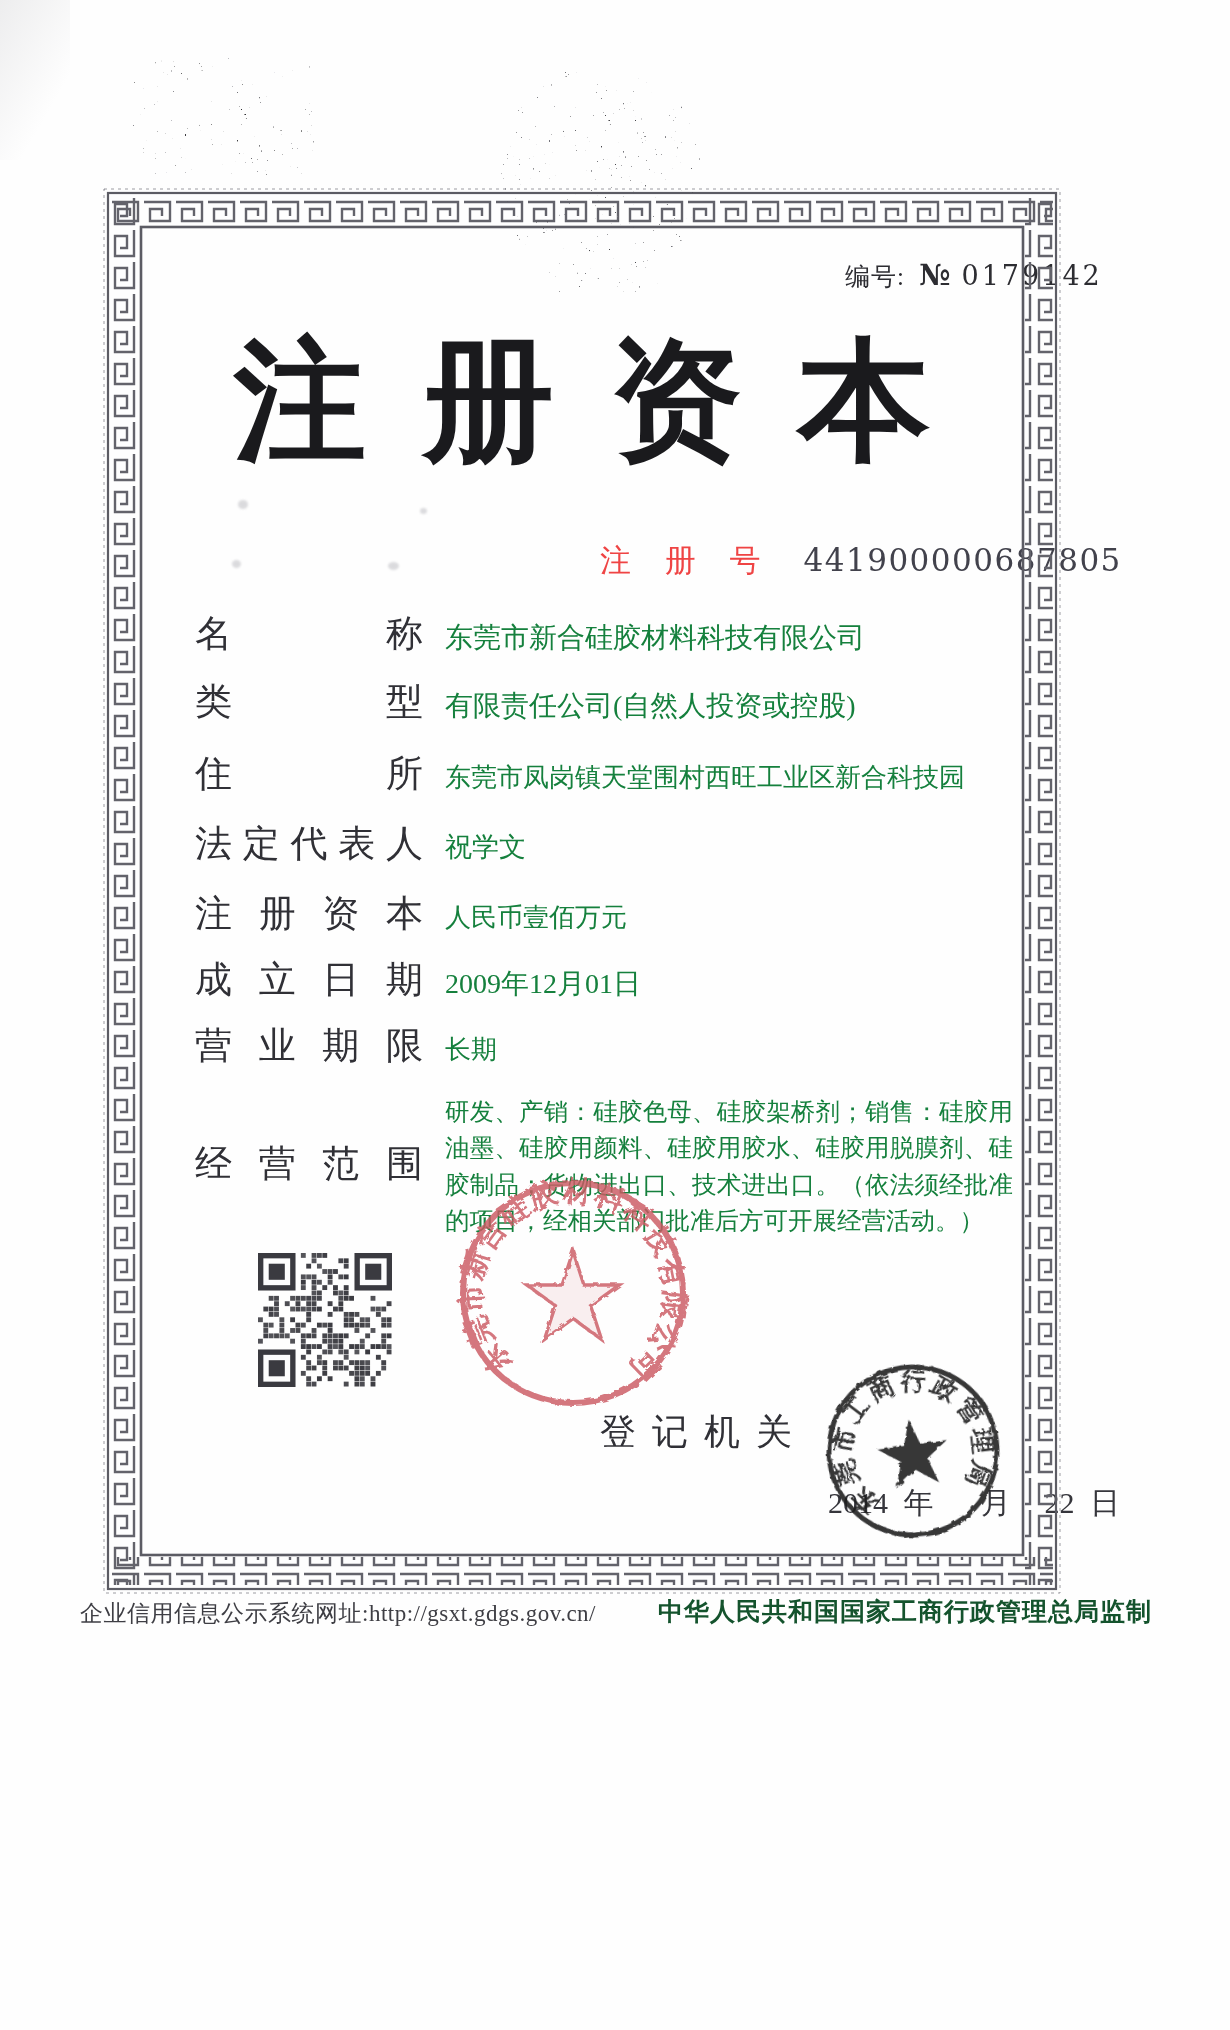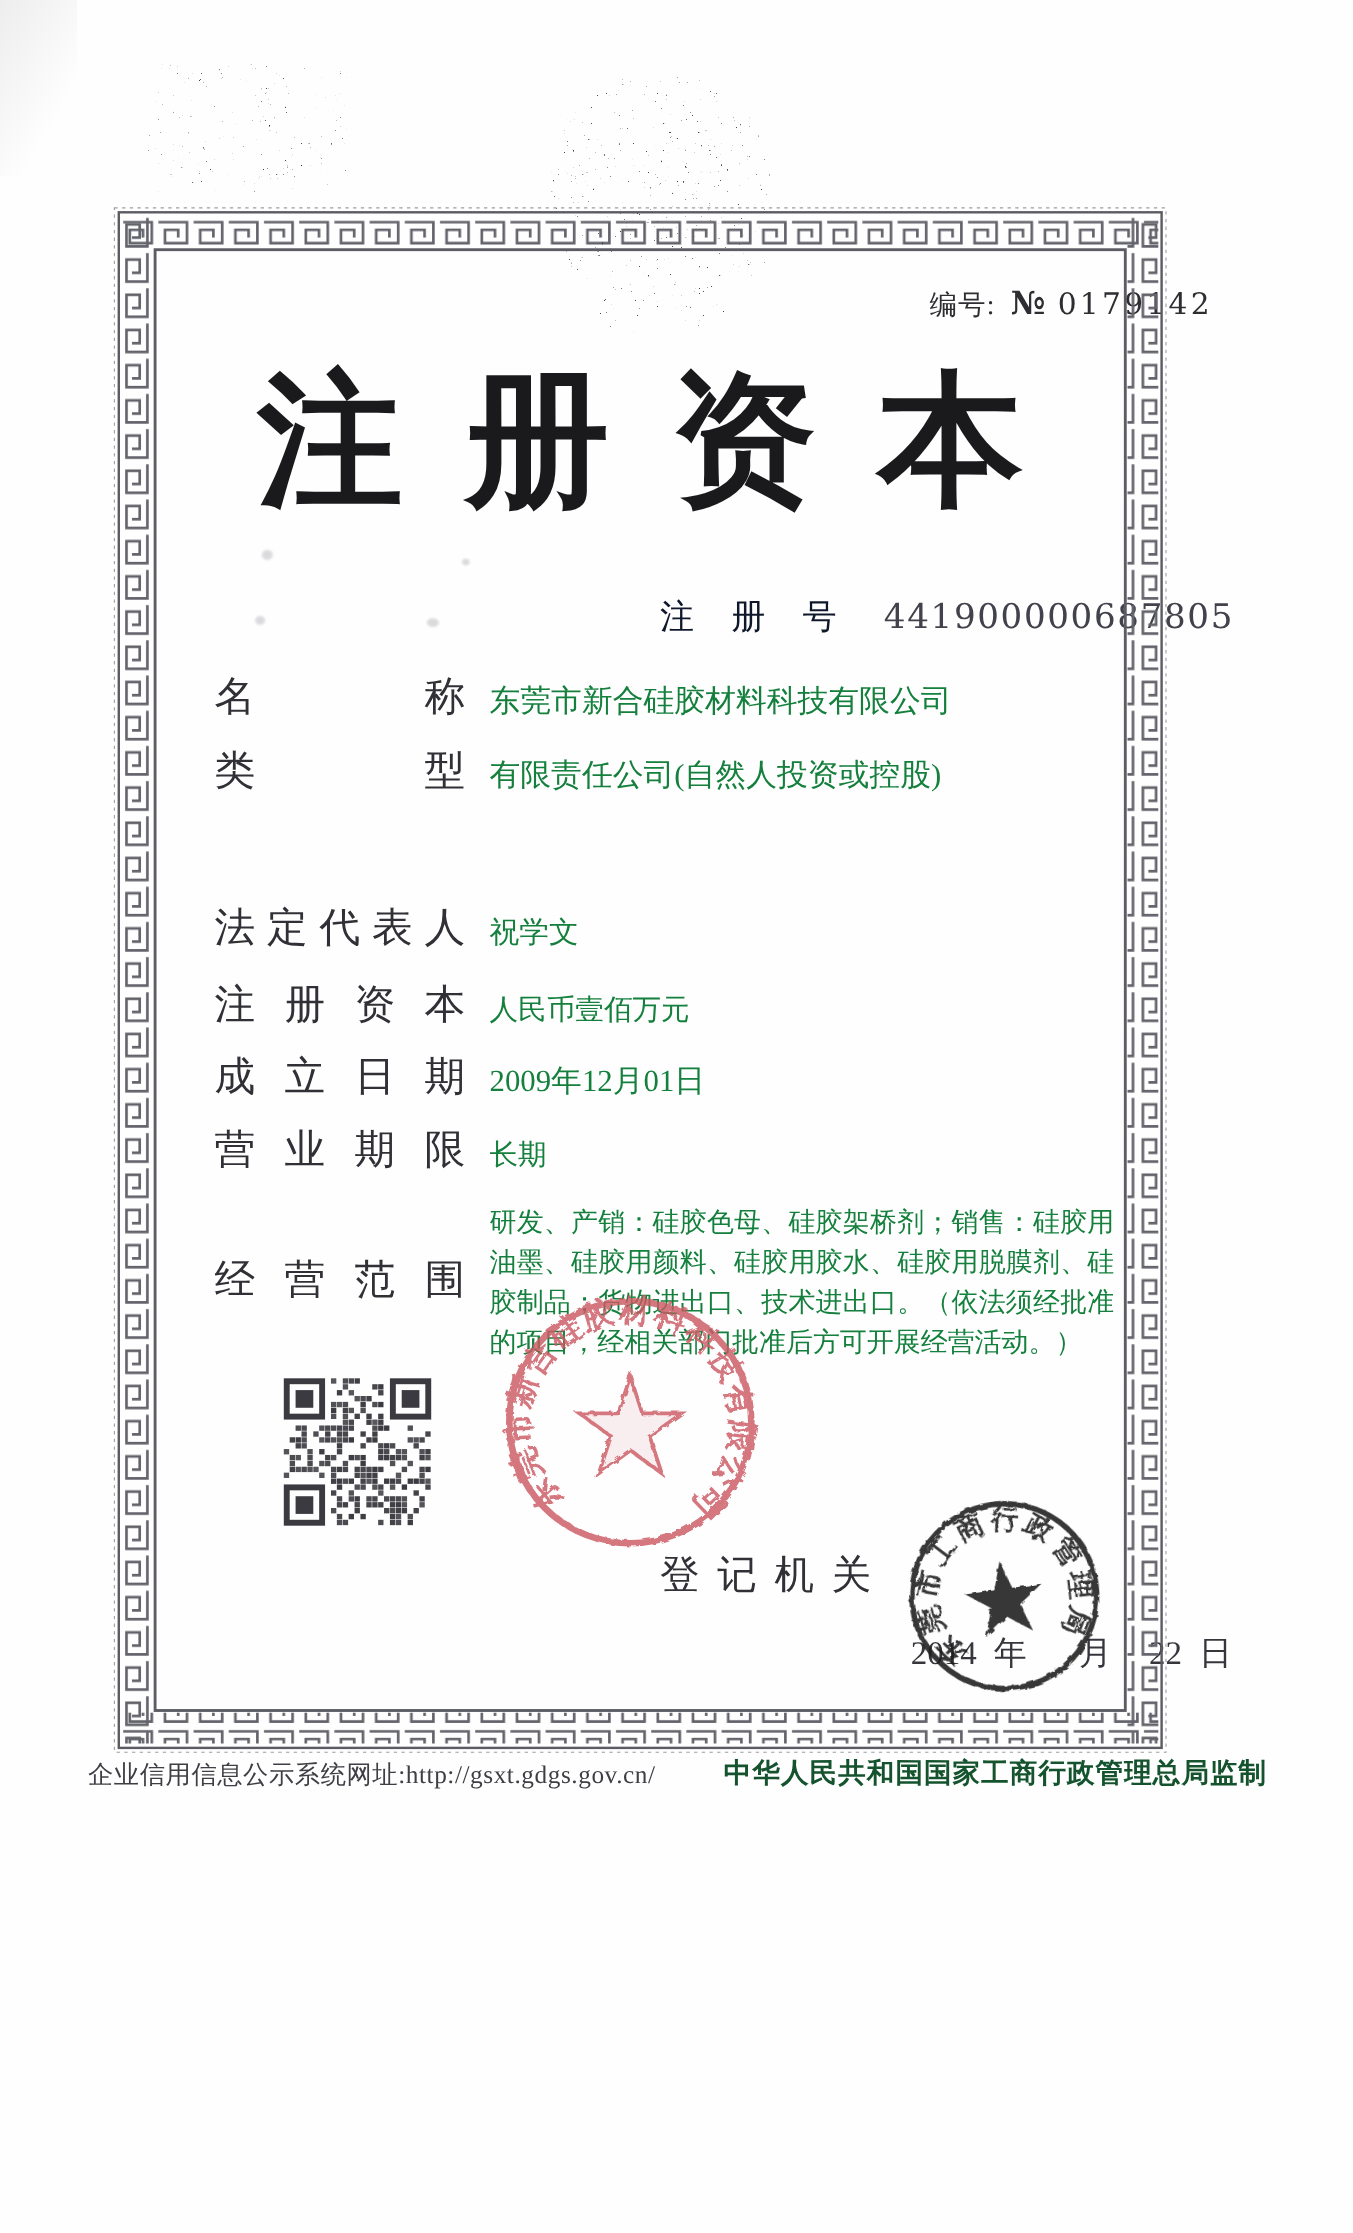--- a/index.html
+++ b/index.html
@@ -11,21 +11,21 @@
   
   #serial{top:258px;left:845px;font-size:25px;color:#2d2d32;letter-spacing:1px;white-space:nowrap;}
   #serial .sym{font-weight:bold;font-size:29px;font-family:"DejaVu Serif",serif;margin:0 10px 0 14px;}
   #serial .num{font-size:27px;letter-spacing:3px;font-family:"DejaVu Serif",serif;}
   
   #title{top:318px;left:112px;width:940px;text-align:center;font-size:132px;line-height:1.25;
          font-family:"DejaVu Sans","Liberation Sans",sans-serif;font-weight:800;color:#1a1a1d;
          letter-spacing:56px;text-indent:56px;white-space:nowrap;}
   
   #regline{top:540px;left:600px;white-space:nowrap;}
-  #regline .rlabel{font-size:31px;letter-spacing:13px;color:#0f172a;}
+  #regline .rlabel{font-size:31px;letter-spacing:13px;color:#ef4444;}
   #regline .rvalue{font-size:31px;letter-spacing:1.5px;color:#42424c;margin-left:26px;font-family:"DejaVu Serif",serif;}
   
   .row{position:absolute;left:195px;display:flex;align-items:center;}
   .flabel{width:228px;font-size:37px;font-weight:500;color:#303036;
           text-align:justify;text-align-last:justify;line-height:1.2;flex:none;}
   .fvalue{margin-left:22px;color:#15803d;line-height:1.35;padding-top:7px;}
   .v28{font-size:28px;} .v27{font-size:27px;} .v26{font-size:26px;}
   .scope{font-size:24.5px;width:568px;line-height:1.48;padding-top:4px;text-align:justify;}
   
   #issuer{top:1408px;left:600px;font-size:36px;letter-spacing:16px;color:#303036;font-weight:500;white-space:nowrap;}
@@ -56,20 +56,24 @@
     <span class="rvalue">441900000687805</span>
   </div>
 
   <div class="row textlayer" style="top:612px">
     <div class="flabel">名称</div>
     <div class="fvalue v28">东莞市新合硅胶材料科技有限公司</div>
   </div>
   <div class="row textlayer" style="top:680px">
     <div class="flabel">类型</div>
     <div class="fvalue v28">有限责任公司(自然人投资或控股)</div>
+  </div>
+  <div class="row textlayer" style="top:752px">
+    <div class="flabel">住所</div>
+    <div class="fvalue v26">东莞市凤岗镇天堂围村西旺工业区新合科技园</div>
   </div>
   <div class="row textlayer" style="top:822px">
     <div class="flabel">法定代表人</div>
     <div class="fvalue v27">祝学文</div>
   </div>
   <div class="row textlayer" style="top:892px">
     <div class="flabel">注册资本</div>
     <div class="fvalue v26">人民币壹佰万元</div>
   </div>
   <div class="row textlayer" style="top:958px">

